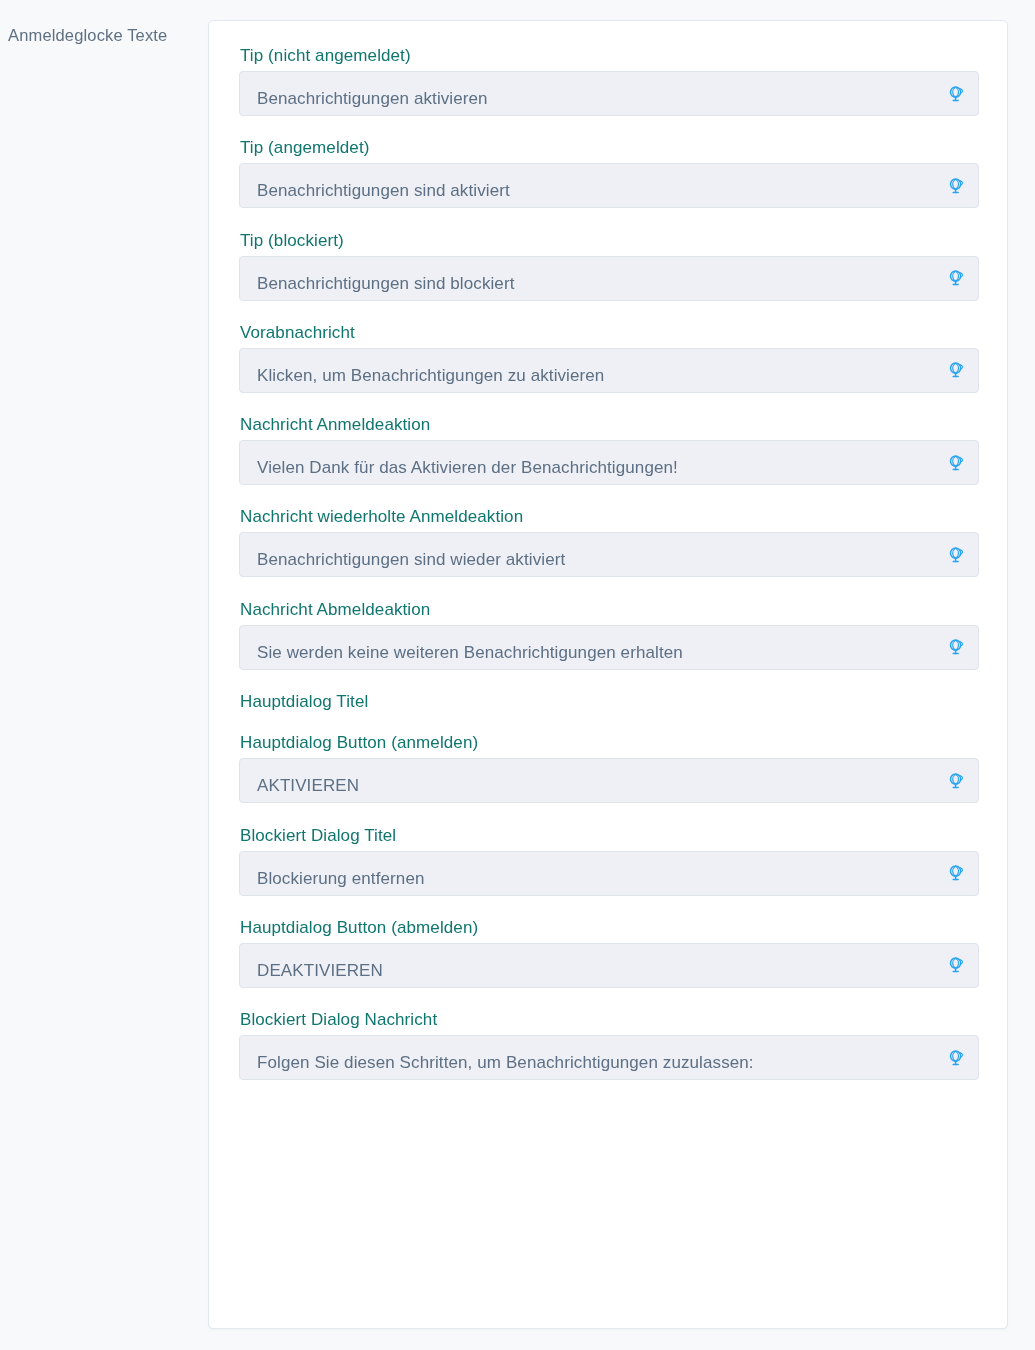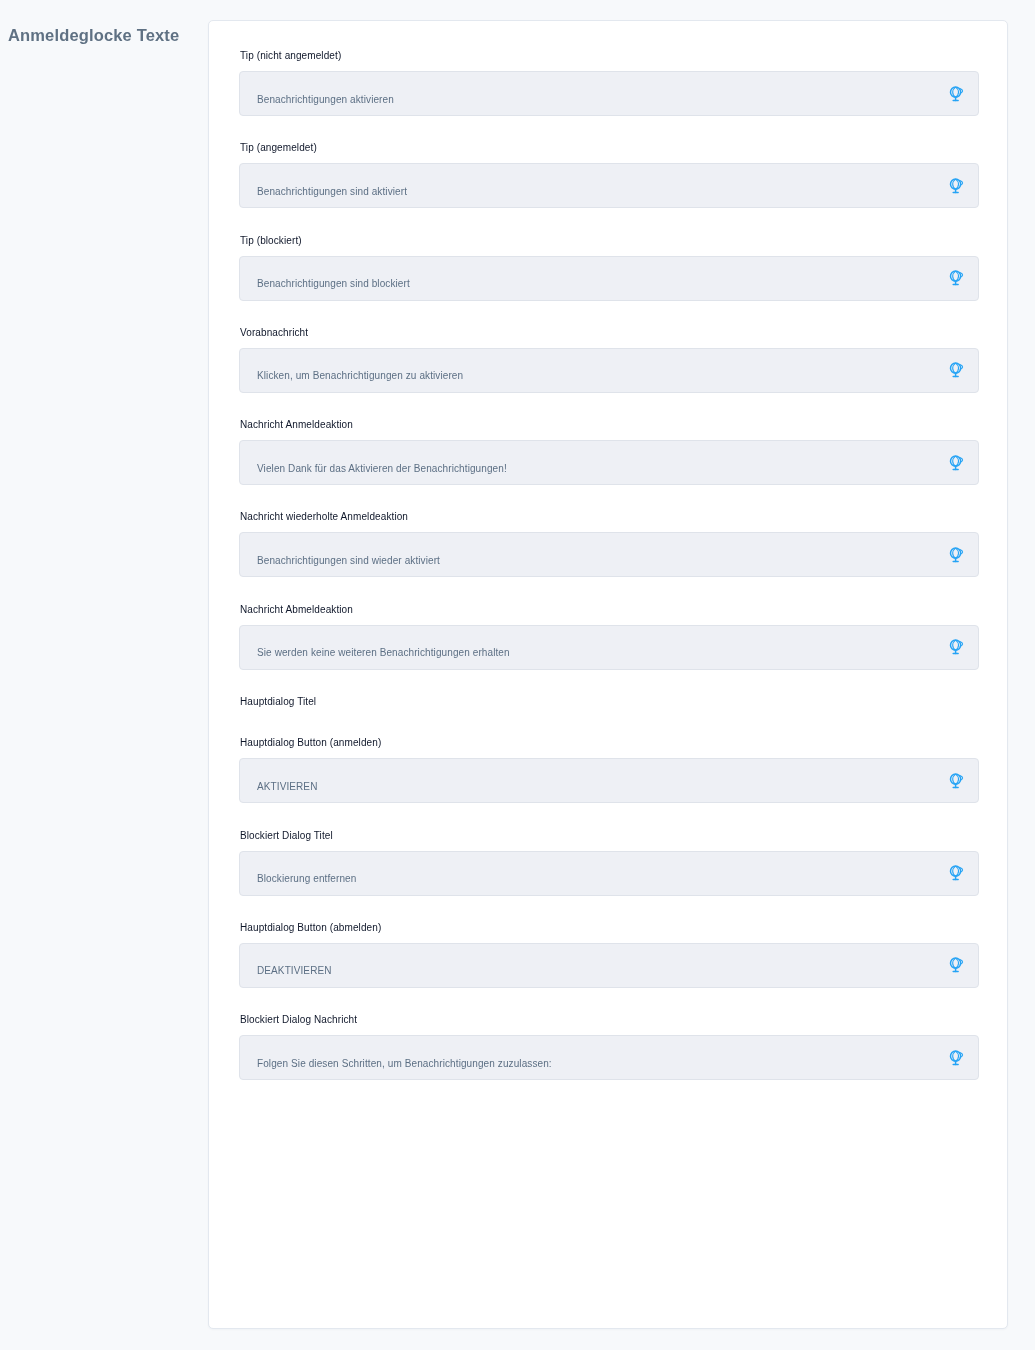--- a/index.html
+++ b/index.html
@@ -21,21 +21,21 @@
   }
 
   
   .page-title {
     position: absolute;
     left: 8px;
     top: 24px;
     font-size: 16.5px;
     line-height: 22px;
     color: #5f7183;
-    font-weight: 700;
+    font-weight: 400;
     letter-spacing: 0.15px;
     white-space: nowrap;
   }
 
   
   .card {
     position: absolute;
     left: 208px;
     top: 20px;
     width: 800px;
@@ -54,23 +54,23 @@
   }
 
   
   .field {
     margin-bottom: 23.3px;
   }
   .field:last-child { margin-bottom: 0; margin-top: 16px; }
 
   .field-label {
     display: block;
-    font-size: 10px;
+    font-size: 17px;
     line-height: 18px;
-    color: #0f172a;
+    color: #0f766e;
     font-weight: 400;
     letter-spacing: 0.1px;
     margin-bottom: 6px;
     padding-left: 1px;
   }
 
   .field-control {
     position: relative;
     width: 740px;
     height: 45px;
@@ -81,21 +81,21 @@
     align-items: center;
   }
 
   .field-input {
     flex: 1 1 auto;
     height: 43px;
     border: 0;
     outline: 0;
     background: transparent;
     font-family: "Liberation Sans", sans-serif;
-    font-size: 10px;
+    font-size: 17px;
     color: #5c6f84;
     letter-spacing: 0.1px;
     padding: 11px 40px 0 17px;
     width: 100%;
   }
   .field-input::placeholder { color: #9aa8b6; }
 
   
   .translate-icon {
     position: absolute;

